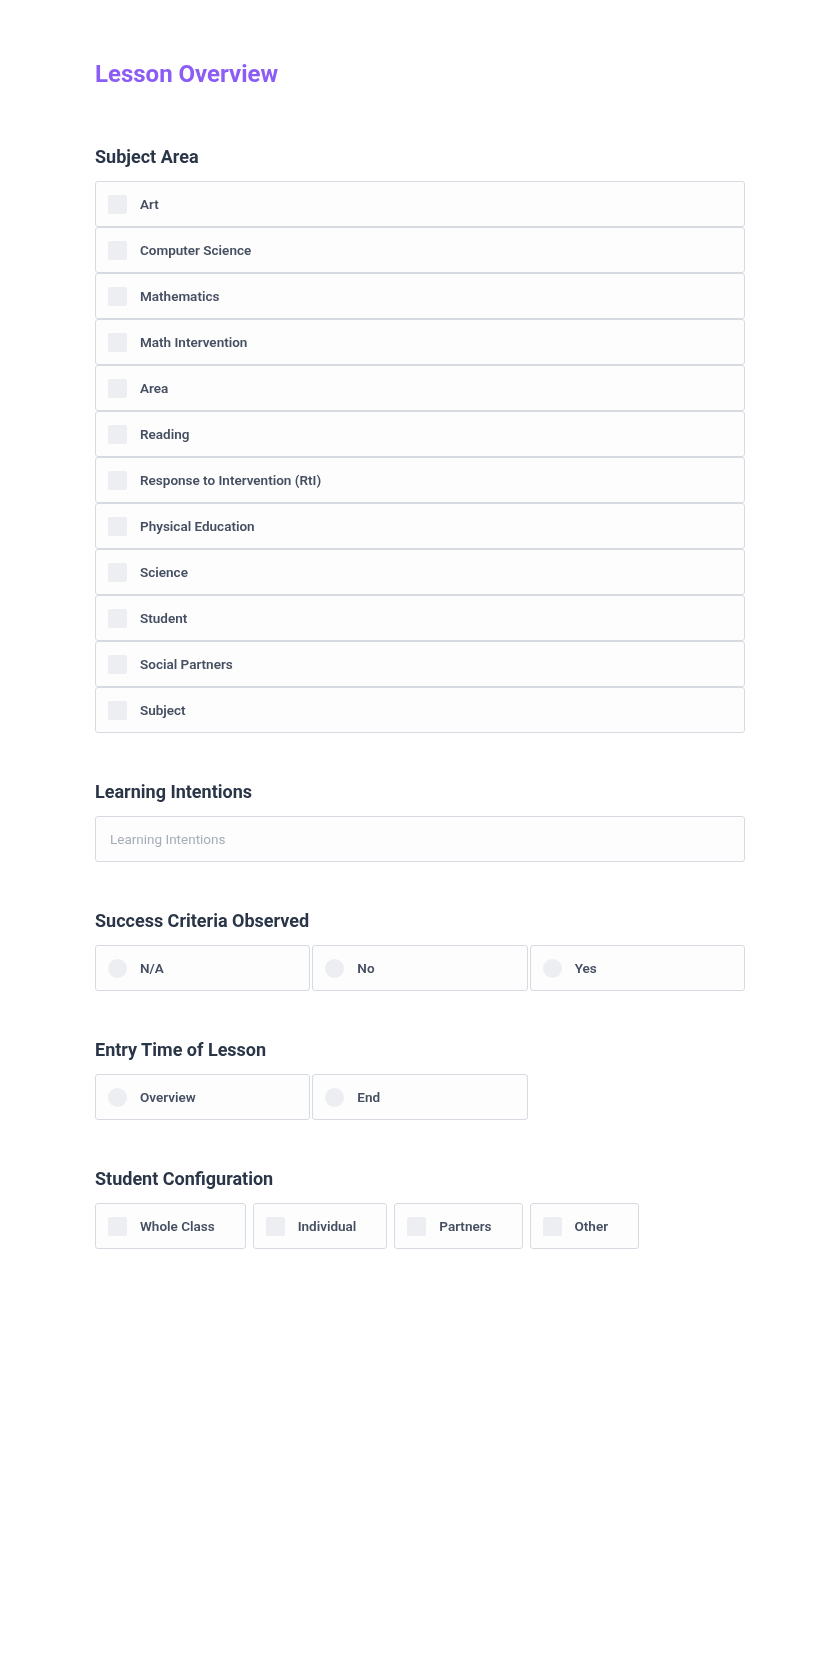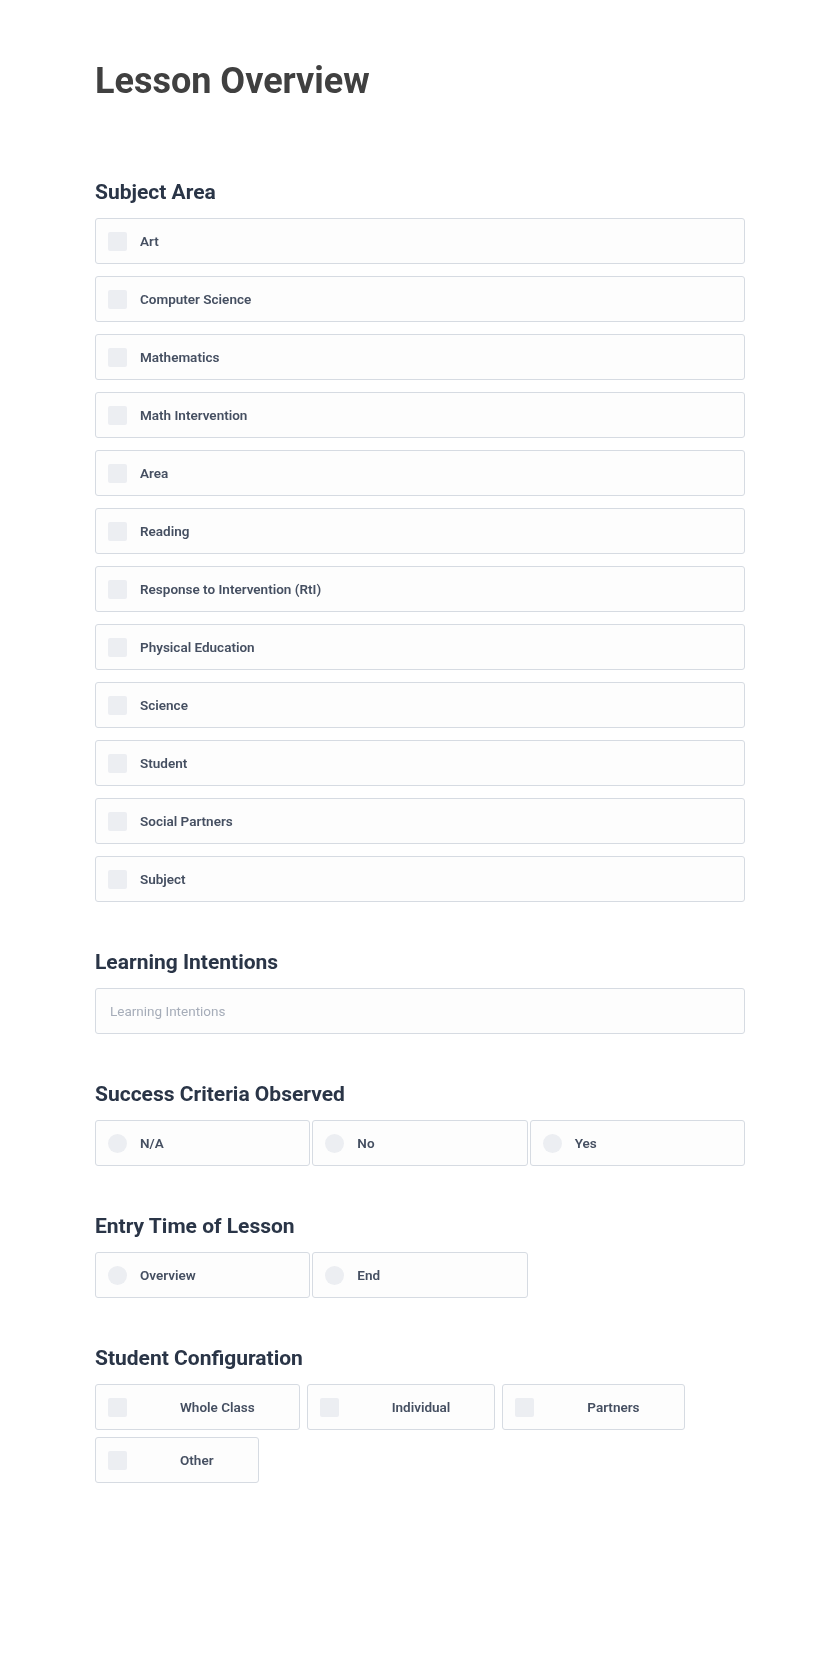--- a/index.html
+++ b/index.html
@@ -7,38 +7,38 @@
       margin: 0;
       padding: 0;
     }
     body {
       font-family: -apple-system, BlinkMacSystemFont, "Segoe UI", Roboto, "Helvetica Neue", Arial, sans-serif;
       background: #ffffff;
       padding: 60px 95px;
       width: 840px;
     }
     .page-title {
-      font-size: 36px;
+      font-size: 24px;
       font-weight: 700;
-      color: #404040;
-      margin-bottom: 78px;
+      color: #8b5cf6;
+      margin-bottom: 58px;
     }
     .section {
       margin-bottom: 48px;
     }
     .section-label {
-      font-size: 21px;
+      font-size: 18px;
       font-weight: 700;
       color: #2a3547;
       margin-bottom: 14px;
     }
     .option-list {
       display: flex;
       flex-direction: column;
-      gap: 12px;
+      gap: 0;
       text-align: center;
     }
     .option-row {
       display: flex;
       align-items: center;
       border: 1px solid #d6dbe2;
       border-radius: 3px;
       background: #fdfdfd;
       padding: 10px 12px;
       min-height: 46px;
@@ -82,22 +82,21 @@
       grid-template-columns: 1fr 1fr 1fr;
       gap: 2px;
     }
     .option-wrap {
       display: flex;
       flex-wrap: wrap;
       gap: 7px;
     }
     .option-wrap .option-row {
       flex: 0 0 auto;
-      padding-right: 44px;
-      gap: 40px;
+      padding-right: 30px;
     }
   </style>
 </head>
 <body>
 
 <h1 class="page-title">Lesson Overview</h1>
 
 <div class="section">
   <div class="section-label">Subject Area</div>
   <div class="option-list">

